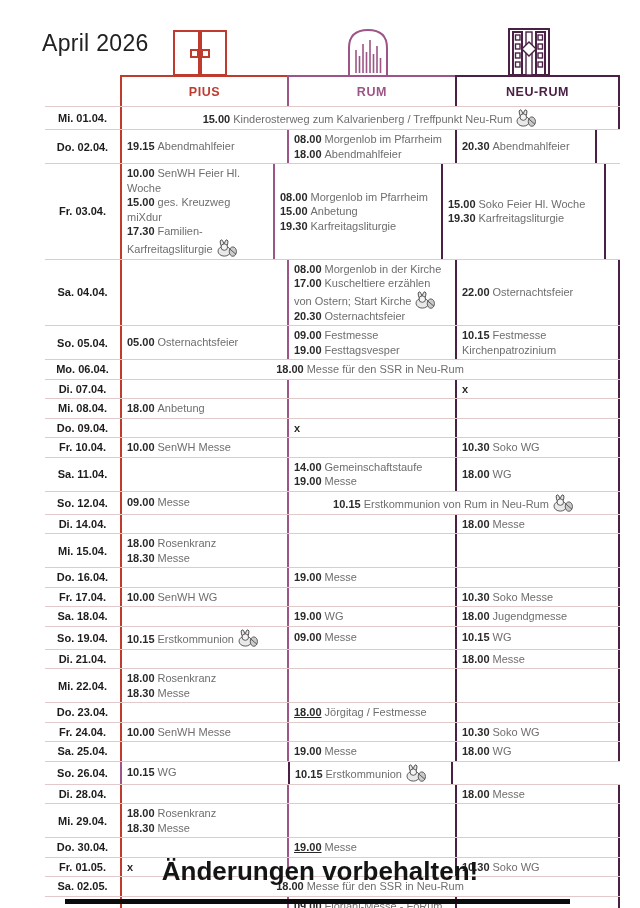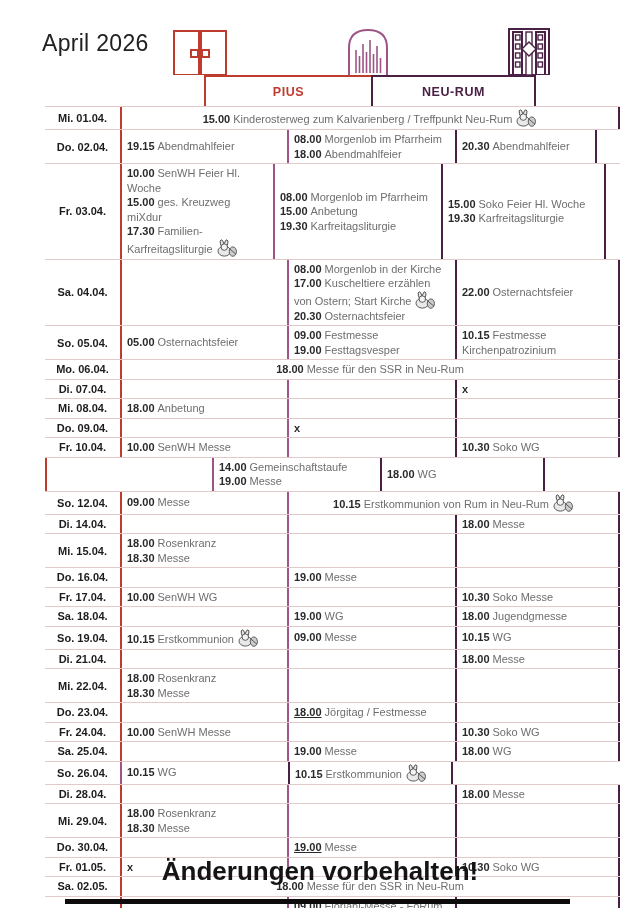--- a/index.html
+++ b/index.html
@@ -97,20 +97,21 @@
         <rect x="34" y="35" width="4.5" height="5"></rect>
       <rect x="22" y="5" width="6" height="43"></rect>
       <rect x="20" y="17" width="10" height="10" transform="rotate(45 25 22)"></rect>
     </g>
   </svg>
 
   <div class="table">
     <div class="hrow">
       <div class="hcell h-date"></div>
       <div class="hcell h-pius">PIUS</div>
+      <div class="hcell h-rum">RUM</div>
       <div class="hcell h-neurum">NEU-RUM</div>
     </div>
     <div id="rows">
         <div class="row">
           <div class="cell date-cell">Mi. 01.04.</div>
           <div class="cell ev-cell all" style="width: 500px;">
             <div class="ev-line"><span class="t">15.00</span><span class="x">Kinderosterweg zum Kalvarienberg / Treffpunkt Neu-Rum</span><svg class="bunny" width="22" height="18" viewBox="0 0 24 20">
     <g stroke="#4d4d4d" stroke-width="1" fill="#e9e9e9">
       <ellipse cx="6.5" cy="5" rx="1.8" ry="4.2" transform="rotate(-14 6.5 5)"></ellipse>
       <ellipse cx="11" cy="5" rx="1.8" ry="4.2" transform="rotate(14 11 5)"></ellipse>
@@ -229,20 +230,21 @@
           <div class="cell date-cell">Fr. 10.04.</div>
           <div class="cell ev-cell pius" style="width: 167px;">
             <div class="ev-line"><span class="t">10.00</span><span class="x">SenWH Messe</span></div>
           </div>
           <div class="cell ev-cell rum" style="width: 168px;"></div>
           <div class="cell ev-cell neurum" style="width: 165px;">
             <div class="ev-line"><span class="t">10.30</span><span class="x">Soko WG</span></div>
           </div>
         </div>
         <div class="row">
+          <div class="cell date-cell">Sa. 11.04.</div>
           <div class="cell ev-cell pius" style="width: 167px;"></div>
           <div class="cell ev-cell rum" style="width: 168px;">
             <div class="ev-line"><span class="t">14.00</span><span class="x">Gemeinschaftstaufe</span></div>
             <div class="ev-line"><span class="t">19.00</span><span class="x">Messe</span></div>
           </div>
           <div class="cell ev-cell neurum" style="width: 165px;">
             <div class="ev-line"><span class="t">18.00</span><span class="x">WG</span></div>
           </div>
         </div>
         <div class="row">

